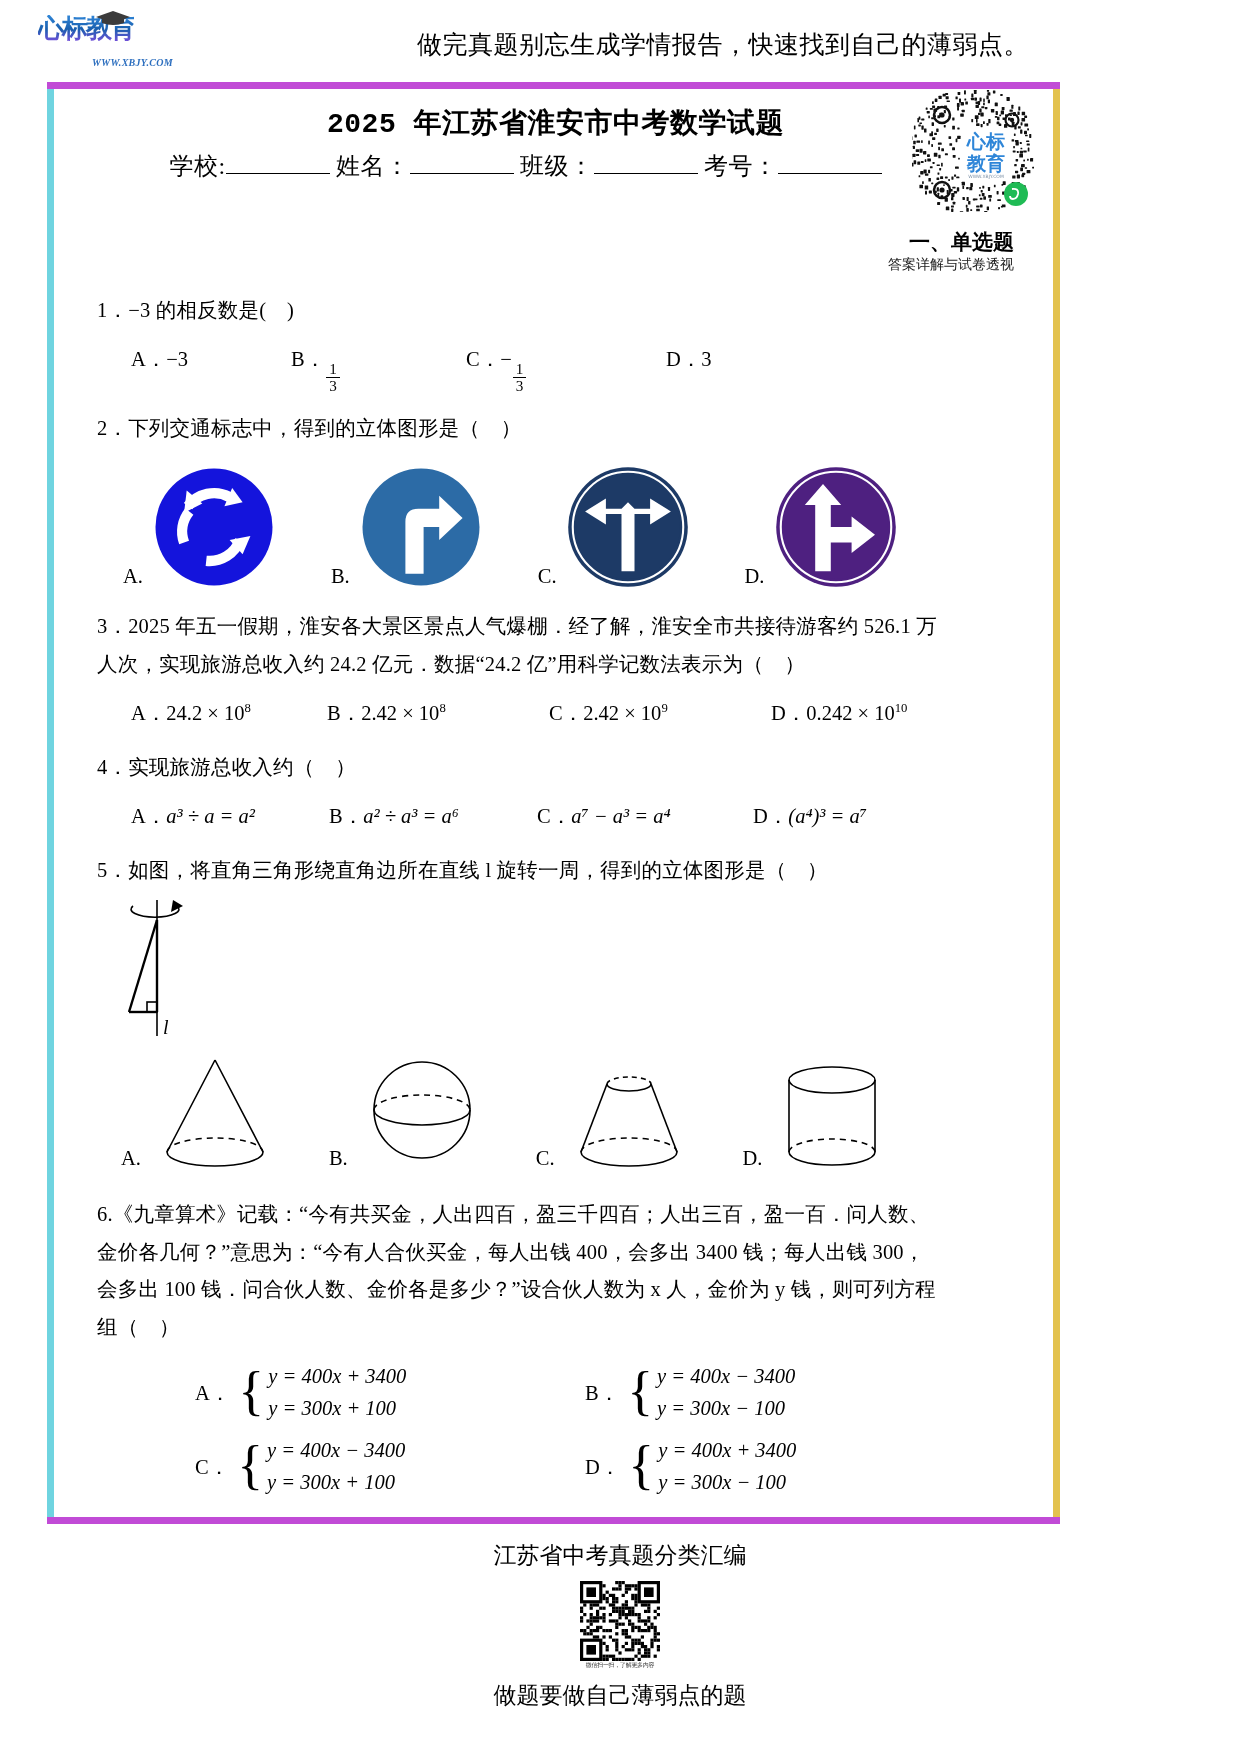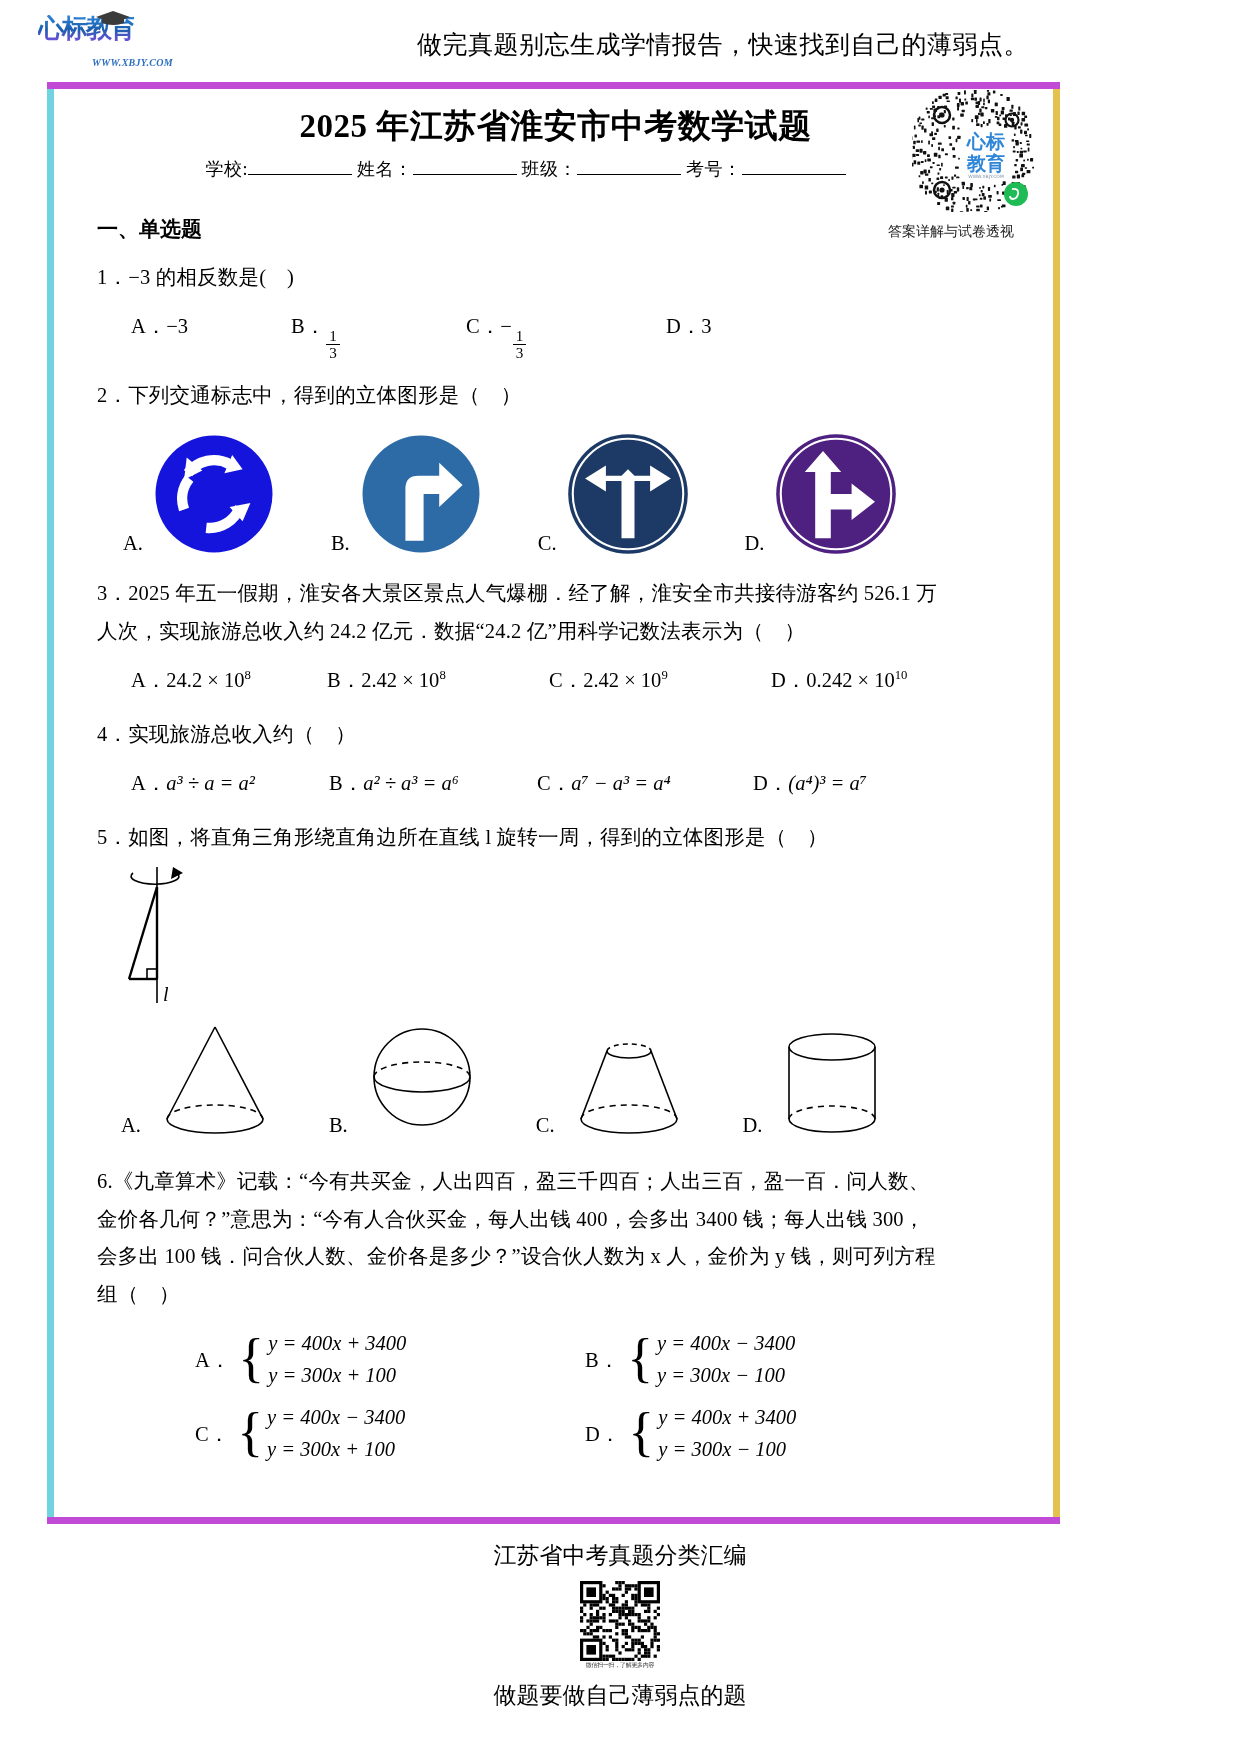--- a/index.html
+++ b/index.html
@@ -90,47 +90,48 @@
 
   
   .page {
     position:absolute;
     left:47px; top:74px;
     width:1013px;
     padding:14px 46px 0 50px;
   }
   .doc-title {
     text-align:center;
-    font-size:33px;
+    font-size:28px;
     font-weight:bold;
-    font-family:Liberation Serif, serif;
+    font-family:Liberation Mono, monospace;
     letter-spacing:0.5px;
     margin:16px 0 8px 0;
   }
   .id-line {
     text-align:center;
-    font-size:18px;
+    font-size:24px;
     letter-spacing:0.5px;
     margin-bottom:10px;
     padding-right:60px;
   }
   .blank { display:inline-block; width:104px; border-bottom:1.6px solid #000; }
 
   
   .qr {
     position:absolute;
     right:26px; top:16px;
     width:122px; height:122px;
   }
 
   .sec-row {
     display:flex;
     align-items:flex-end;
     justify-content:space-between;
-    margin-top:34px;
+    margin-top:46px;
+    flex-direction:column;
   }
   .sec-title {
     font-size:21px;
     font-weight:bold;
     font-family:"DejaVu Sans","Liberation Sans",sans-serif;
   }
   .sec-note {
     font-size:14px;
     font-family:"DejaVu Sans","Liberation Sans",sans-serif;
     color:#222;

